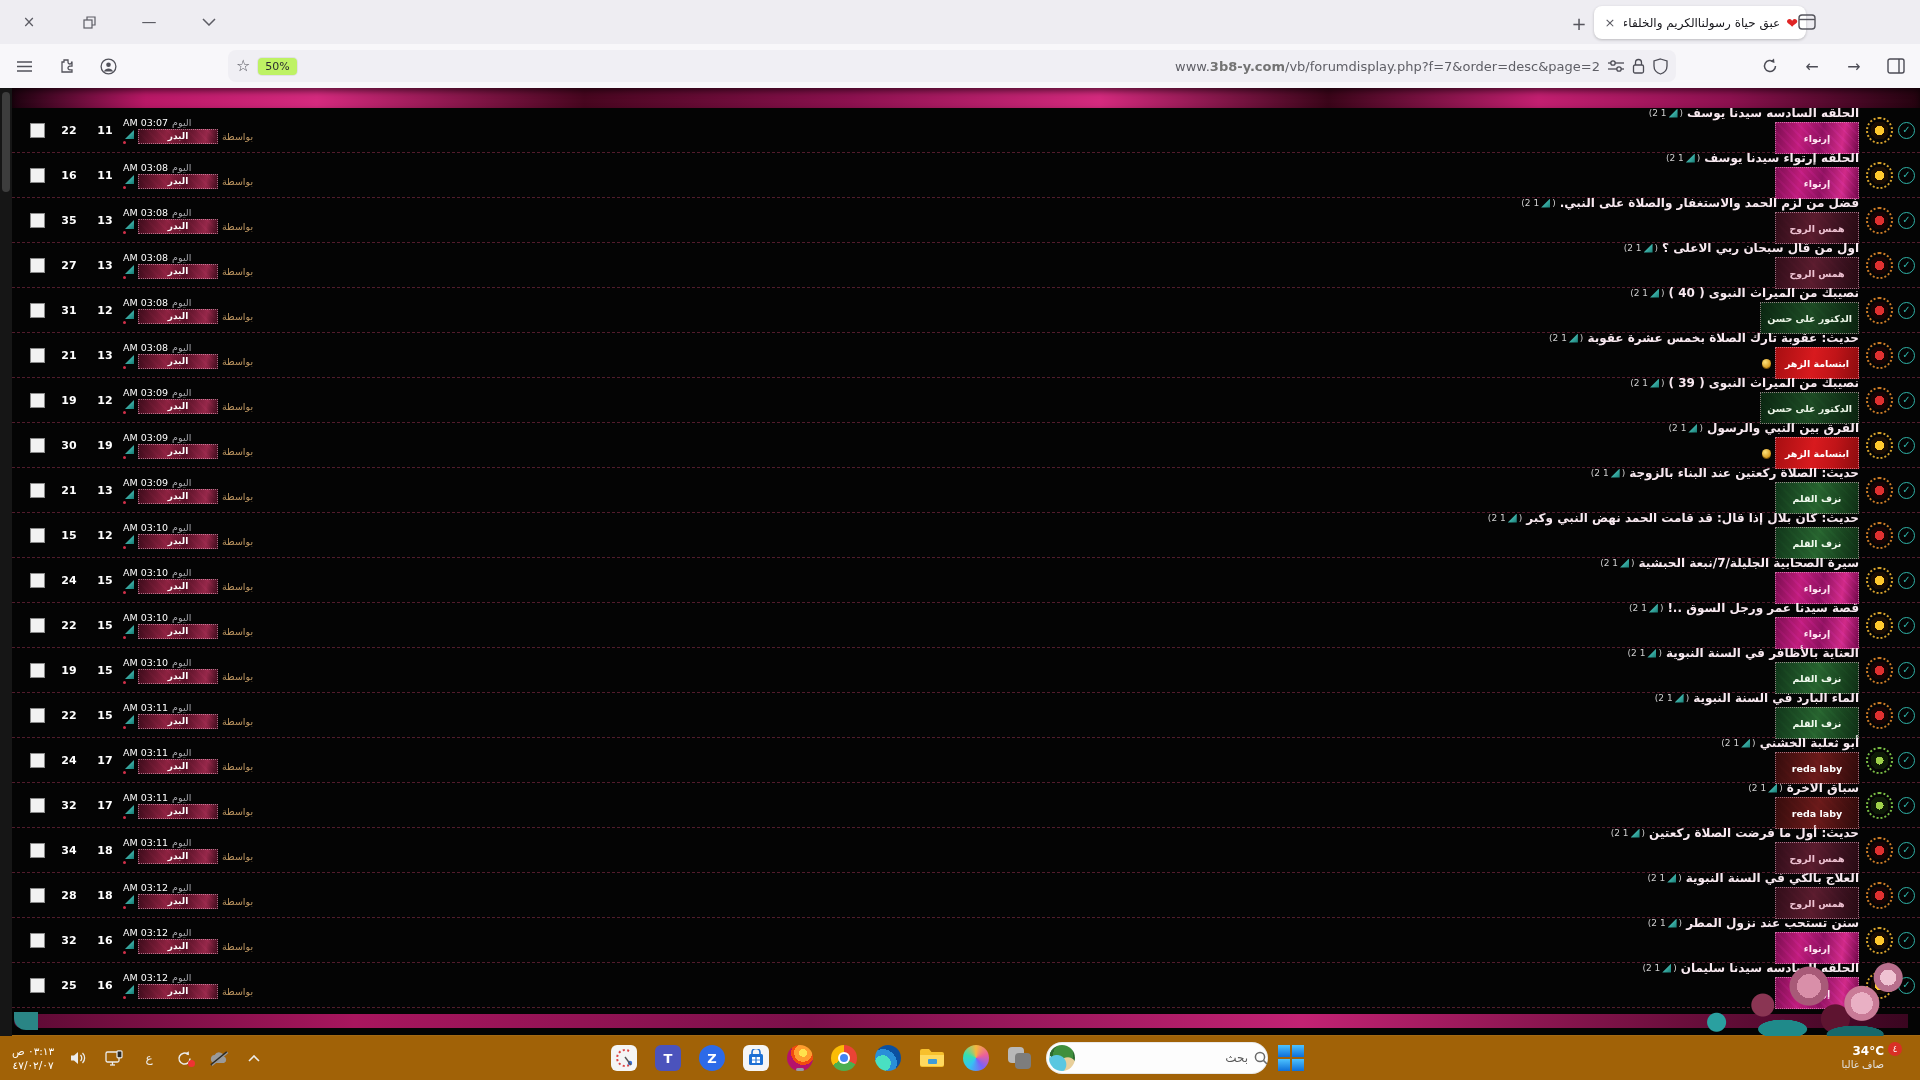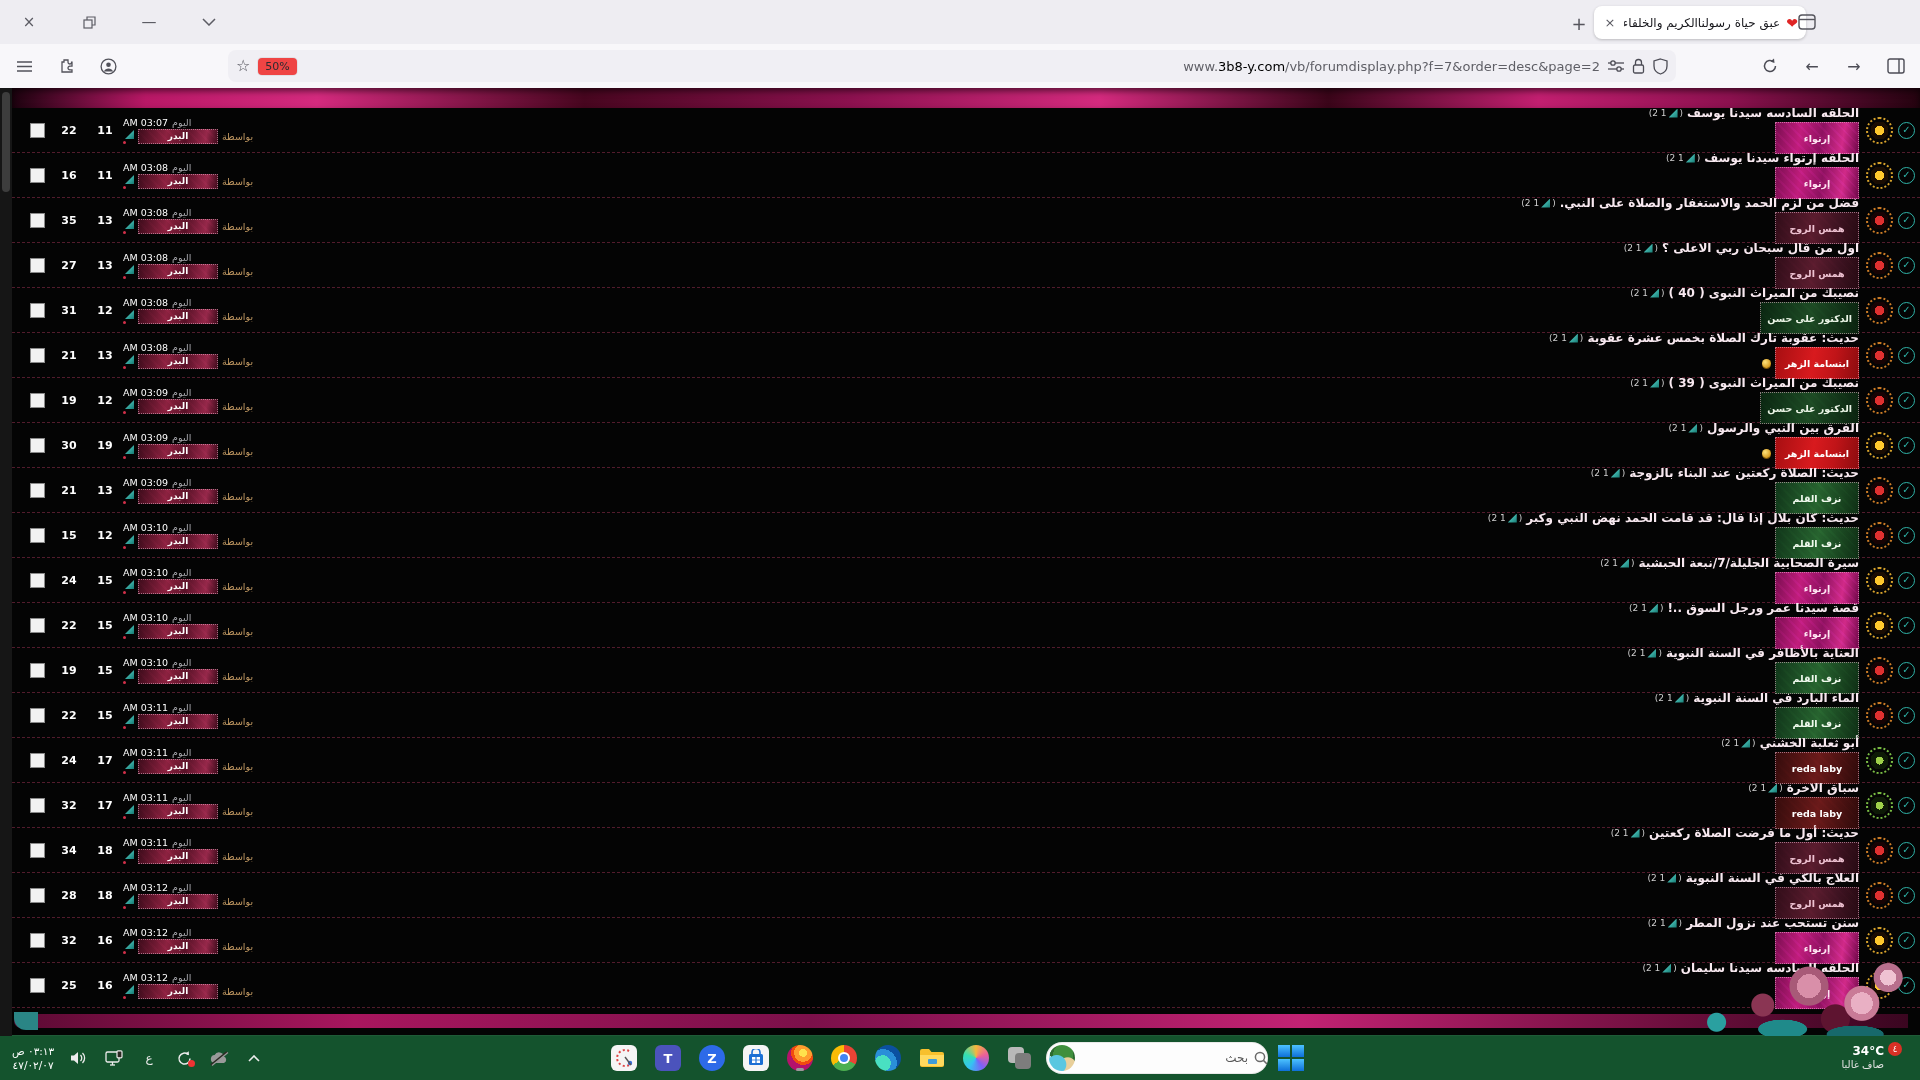--- a/index.html
+++ b/index.html
@@ -16,22 +16,22 @@
   .tab-close{color:#5a5a62;font-size:13px;width:16px;text-align:center}
   .newtab{position:absolute;left:1566px;top:10px;width:26px;height:26px;color:#55555d;font-size:18px;
           display:flex;align-items:center;justify-content:center}
   .fxview{position:absolute;left:1796px;top:11px;width:22px;height:22px}
   .navbar{position:absolute;top:44px;left:0;right:0;height:44px;background:#f8f7fa;border-bottom:1px solid #d9d8de}
   .nav-left{position:absolute;left:10px;top:44px;height:44px;display:flex;align-items:center;gap:14px;color:#52525a}
   .nav-btn{width:28px;height:28px;display:flex;align-items:center;justify-content:center}
   .urlbar{position:absolute;left:228px;top:50px;width:1432px;height:32px;background:#f0eff4;border-radius:8px;
           display:flex;align-items:center;direction:rtl;padding:0 8px;gap:8px}
   .url-text{flex:1;direction:ltr;text-align:right;font-size:13px;color:#5f5f66;white-space:nowrap;overflow:hidden}
-  .url-text b{color:#000000;font-weight:normal}
-  .zoom-chip{background:#ef4444;border-radius:4px;padding:2px 7px;font-size:11px;color:#2b2b31;box-shadow:0 0 0 1px rgba(0,0,0,.06)}
+  .url-text b{color:#737373;font-weight:bold}
+  .zoom-chip{background:#bef264;border-radius:4px;padding:2px 7px;font-size:11px;color:#2b2b31;box-shadow:0 0 0 1px rgba(0,0,0,.06)}
   .star{color:#55555d;font-size:16px;line-height:1}
   .nav-right{position:absolute;left:1756px;top:44px;height:44px;display:flex;align-items:center;gap:14px;color:#4c4c55;font-size:16px}
   
   .page{position:absolute;top:88px;left:0;right:0;height:948px;background:#040404;direction:rtl}
   .scrollbar{position:absolute;left:0;top:0;bottom:0;width:12px;background:#161616;z-index:40}
   .scroll-thumb{position:absolute;left:2px;top:4px;width:8px;height:100px;background:#3d3d3d;border-radius:4px}
   .banner{position:absolute;top:0;left:12px;right:0;height:20px;
     background:linear-gradient(90deg,#1c020e 0%,#b81866 7%,#d42a7e 16%,#47061f 30%,#8c114f 44%,#d42a7e 57%,#3a0519 69%,#c21f70 80%,#8c114f 90%,#24030f 100%);
     box-shadow:inset 0 3px 6px rgba(0,0,0,.55)}
   .rows{position:absolute;top:20px;left:12px;right:0}
@@ -86,21 +86,21 @@
   .flowers{position:absolute;right:12px;top:862px;width:330px;height:86px;z-index:3;background:
     radial-gradient(ellipse at 62% 92%, #1f8a8a 0 24px, transparent 25px),
     radial-gradient(ellipse at 84% 98%, #17696b 0 28px, transparent 29px),
     radial-gradient(circle at 42% 84%, #2aa0a0 0 9px, transparent 10px),
     radial-gradient(circle at 86% 62%, #e9b0c4 0 11px, #c97b97 11px 17px, transparent 18px),
     radial-gradient(circle at 70% 42%, #d98fa9 0 12px, #a85a78 12px 19px, transparent 20px),
     radial-gradient(circle at 94% 32%, #efc2d2 0 8px, #b86f8d 8px 14px, transparent 15px),
     radial-gradient(circle at 56% 64%, #8a3553 0 11px, transparent 12px),
     radial-gradient(circle at 78% 80%, #5e1430 0 14px, transparent 15px)}
   
-  .taskbar{position:absolute;bottom:0;left:0;right:0;height:44px;background:#14532d;border-top:1px solid rgba(255,255,255,.05)}
+  .taskbar{position:absolute;bottom:0;left:0;right:0;height:44px;background:#a16207;border-top:1px solid rgba(255,255,255,.05)}
   .tray{position:absolute;left:12px;top:0;height:44px;display:flex;align-items:center;gap:15px;color:#ececec}
   .clock{font-size:10.5px;line-height:1.35;text-align:center;color:#fff}
   .clock div{direction:ltr}
   .tray-ic{width:20px;height:20px;display:flex;align-items:center;justify-content:center;position:relative}
   .lang{font-size:12px;color:#ececec}
   .upd-dot{position:absolute;right:-1px;bottom:1px;width:7px;height:7px;border-radius:50%;background:#e33; }
   .apps{position:absolute;top:0;height:44px;left:0}
   .app{position:absolute;top:7px;width:30px;height:30px;display:flex;align-items:center;justify-content:center}
   .app-ind{position:absolute;bottom:2px;width:8px;height:3px;border-radius:2px;background:#9a9a9a}
   .ic-round{width:26px;height:26px;border-radius:50%}

